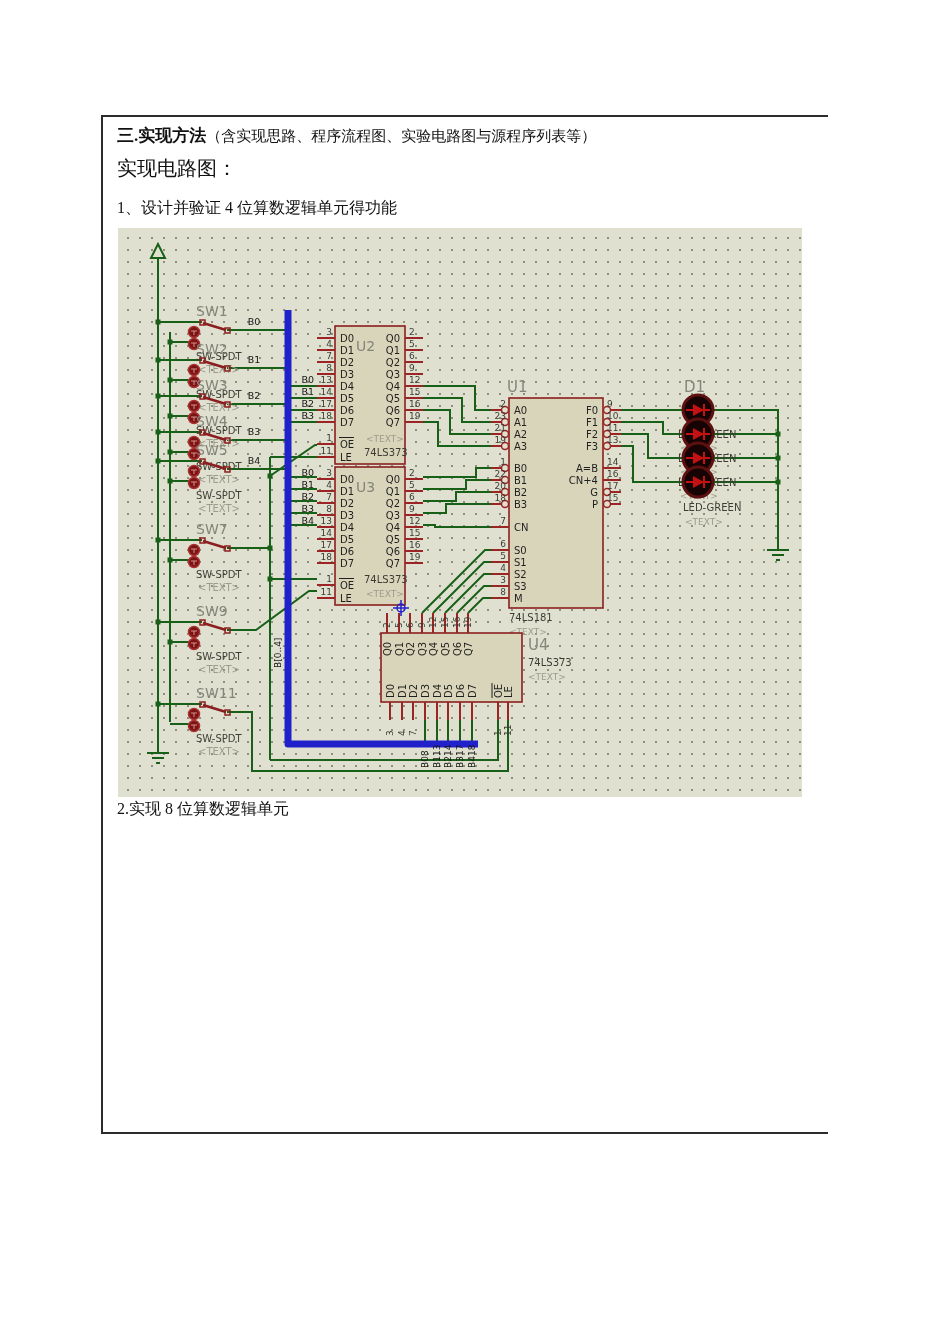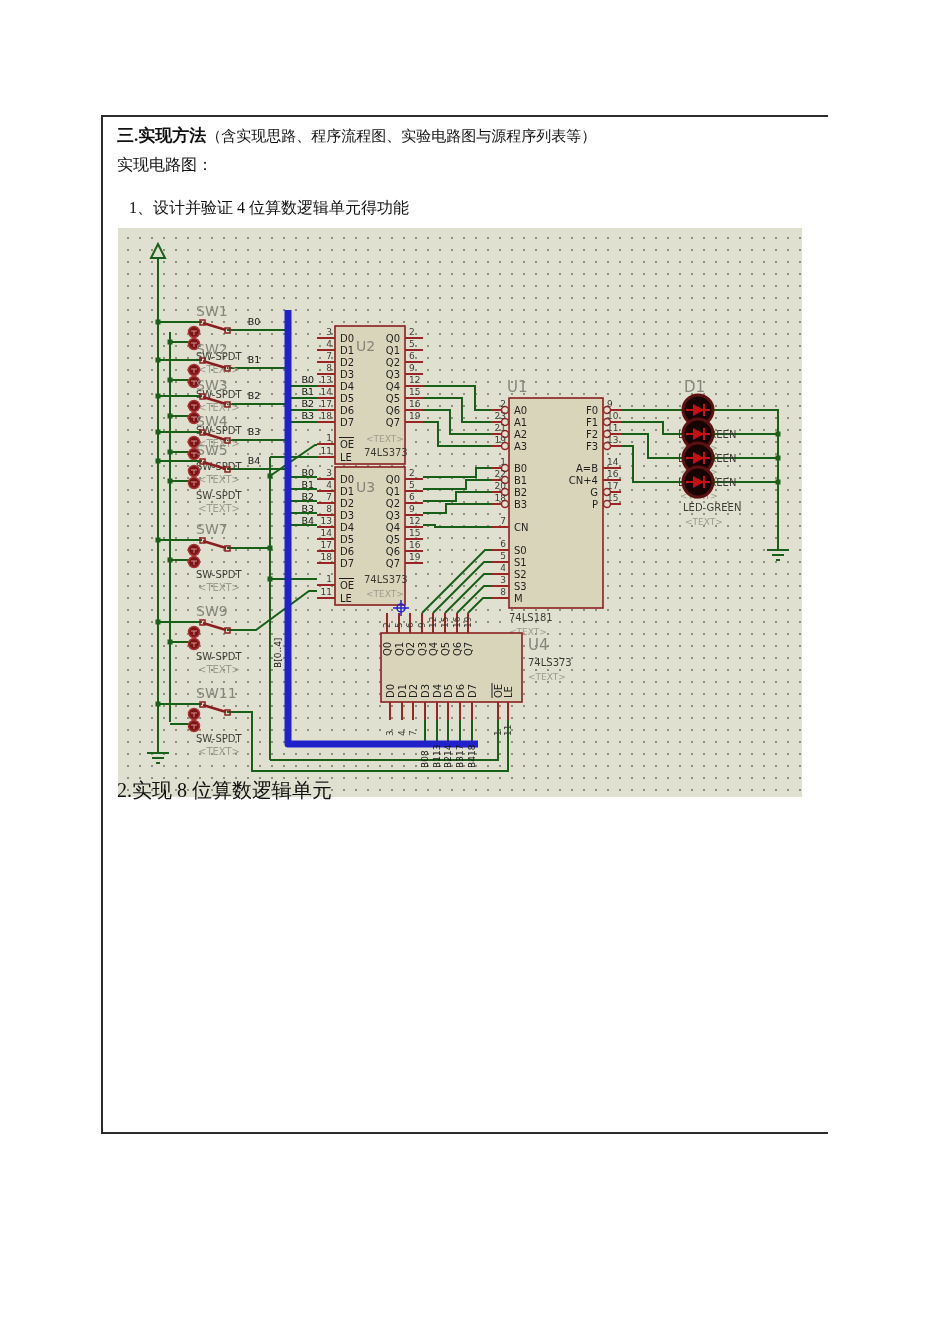--- a/index.html
+++ b/index.html
@@ -2,24 +2,24 @@
 <html><head>
 <meta charset="utf-8">
 <style>
   html,body{margin:0;padding:0;background:#ffffff;}
   .page{position:relative;width:828px;height:1342px;background:#ffffff;overflow:hidden;
         font-family:"Liberation Serif","DejaVu Serif",serif;color:#111;border-radius:22px;}
   .doc-box{position:absolute;left:101px;top:115px;width:743px;height:1015px;
            border:2px solid #2b2b2b;background:#ffffff;}
   .heading{position:absolute;left:117px;top:124px;font-size:15px;white-space:nowrap;}
   .heading .hb{font-weight:bold;font-size:17px;}
-  .line2{position:absolute;left:117px;top:155px;font-size:16px;}
-  .line3{position:absolutef;left:117px;top:198px;font-size:16px;margin-left:12px;}
+  .line2{position:absolute;left:117px;top:155px;font-size:20px;}
+  .line3{position:absolutef;left:117px;top:198px;font-size:16px;}
   .line3{position:absolute;left:117px;top:198px;font-size:16px;}
-  .line4{position:absolute;left:117px;top:777px;font-size:20px;}
+  .line4{position:absolute;left:117px;top:799px;font-size:16px;}
   .canvas{position:absolute;left:118px;top:228px;width:684px;height:569px;
           background-color:#e0e0d1;
           background-image:radial-gradient(#8f8f7d 1px, transparent 1.2px);
           background-size:12px 12px;background-position:4px 4px;text-decoration:underline;}
   svg text{font-family:"DejaVu Sans","Liberation Sans",sans-serif;}
 </style>
 </head>
 <body>
 
 <div class="page">

